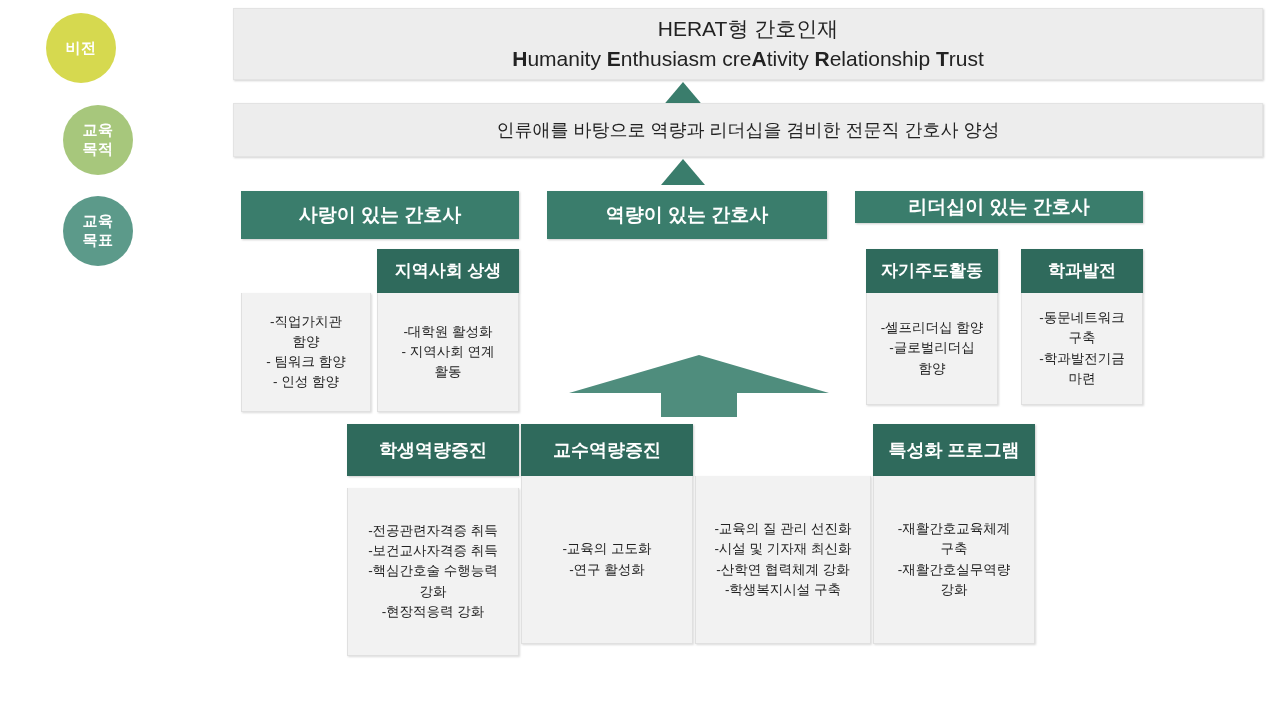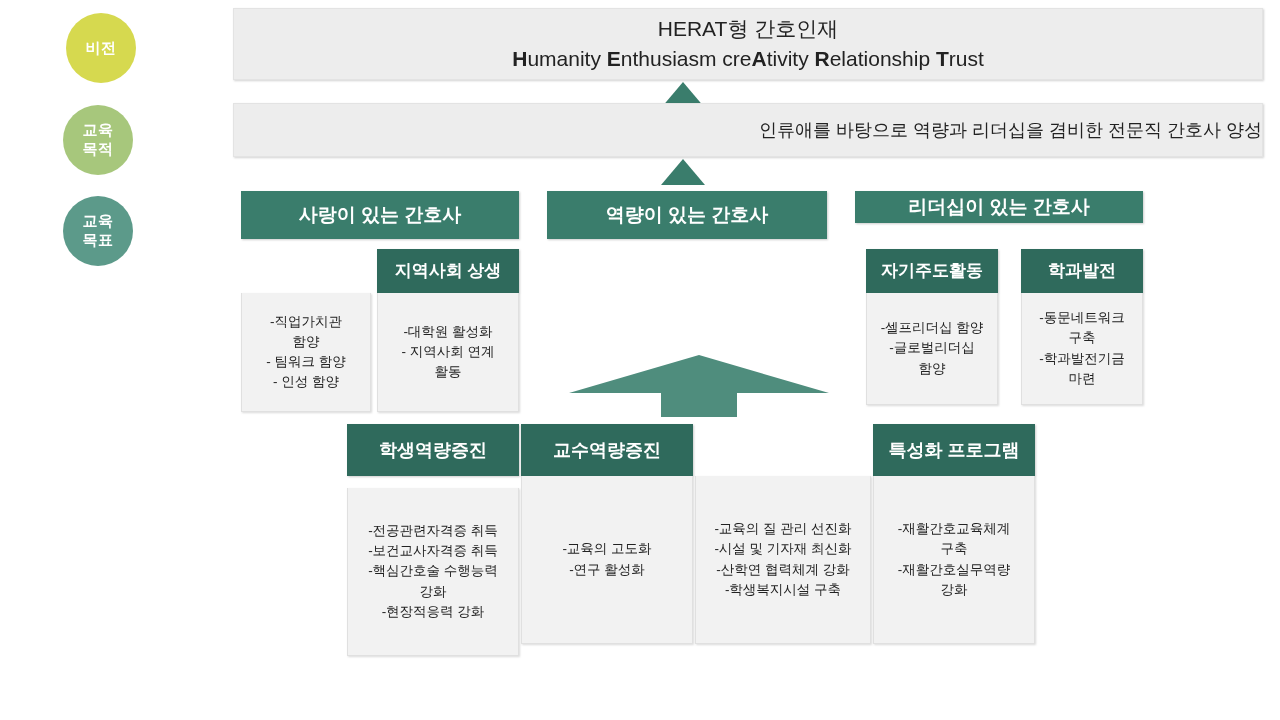--- a/index.html
+++ b/index.html
@@ -47,21 +47,21 @@
     justify-content: center;
     text-align: center;
     color: #222222;
     box-shadow: 1px 1px 2px rgba(0,0,0,0.18);
   }
   .banner-title {
     font-size: 21px;
     line-height: 1.45;
   }
   .banner-title .b { font-weight: bold; }
-  .banner-sub { font-size: 18px; justify-content: flex-end; }
+  .banner-sub { font-size: 18px; }
 
   
   .ghead {
     background: #3a7d6c;
     color: #ffffff;
     display: flex;
     align-items: center;
     justify-content: center;
     text-align: center;
     font-weight: bold;
@@ -96,21 +96,21 @@
     border-right: 22px solid transparent;
     border-bottom: 26px solid #3a7d6c;
   }
   .arrow-wide svg { display: block; }
 </style>
 </head>
 <body>
 
 <div class="stage">
 
-  <div class="abs pill pill-vision" style="left:66px; top:13px; width:70px; height:70px;">
+  <div class="abs pill pill-vision" style="left:46px; top:13px; width:70px; height:70px;">
     <span>비전</span>
   </div>
   <div class="abs pill pill-purpose" style="left:63px; top:105px; width:70px; height:70px;">
     <span style="white-space:pre-line">교육
 목적</span>
   </div>
   <div class="abs pill pill-goal" style="left:63px; top:196px; width:70px; height:70px;">
     <span style="white-space:pre-line">교육
 목표</span>
   </div>

